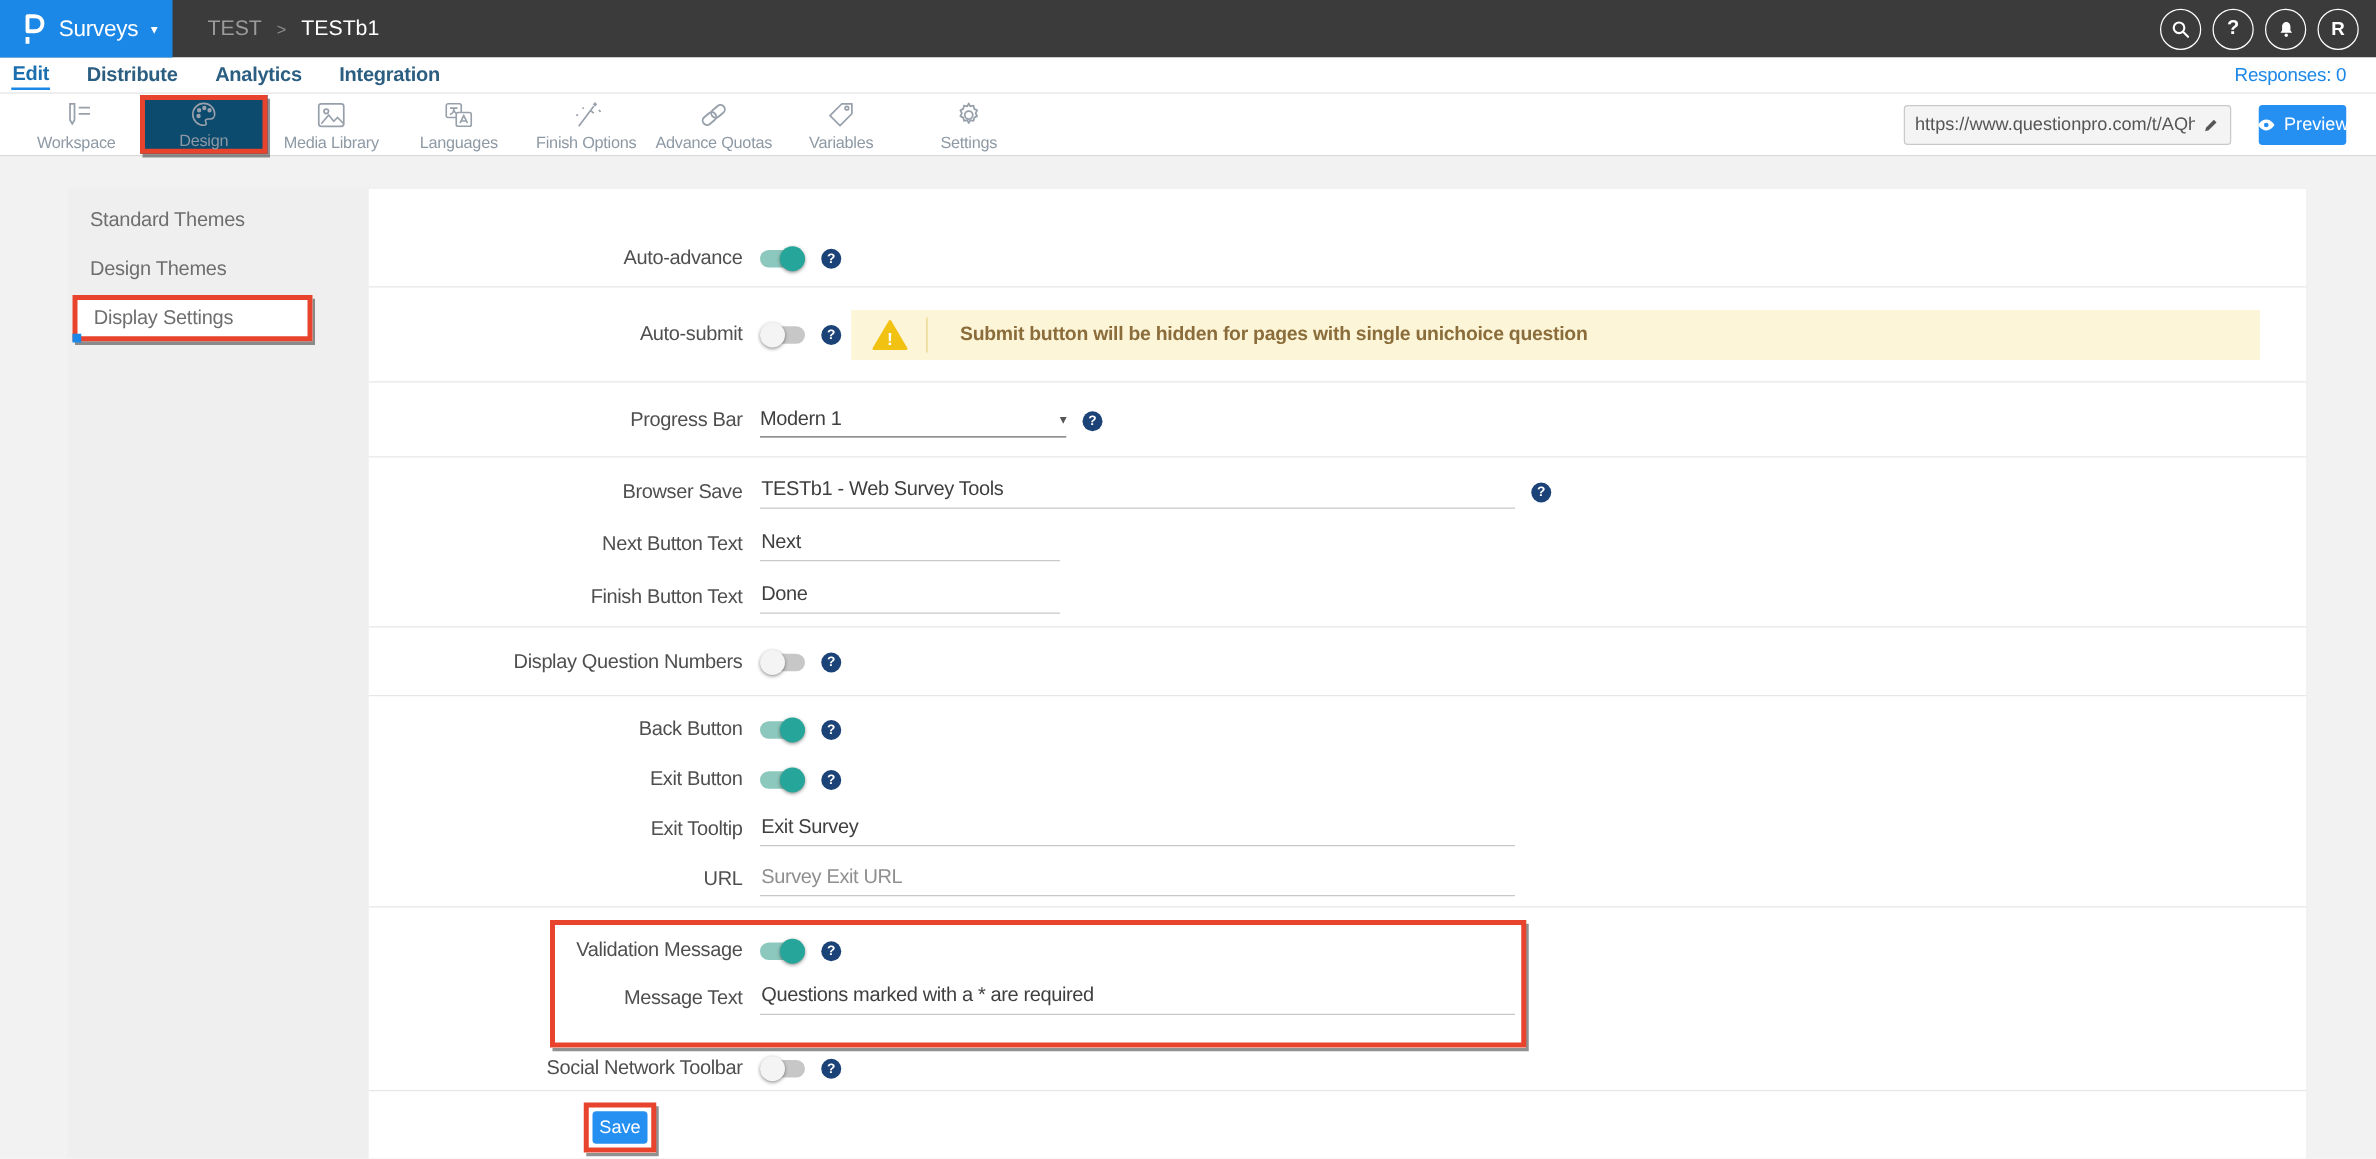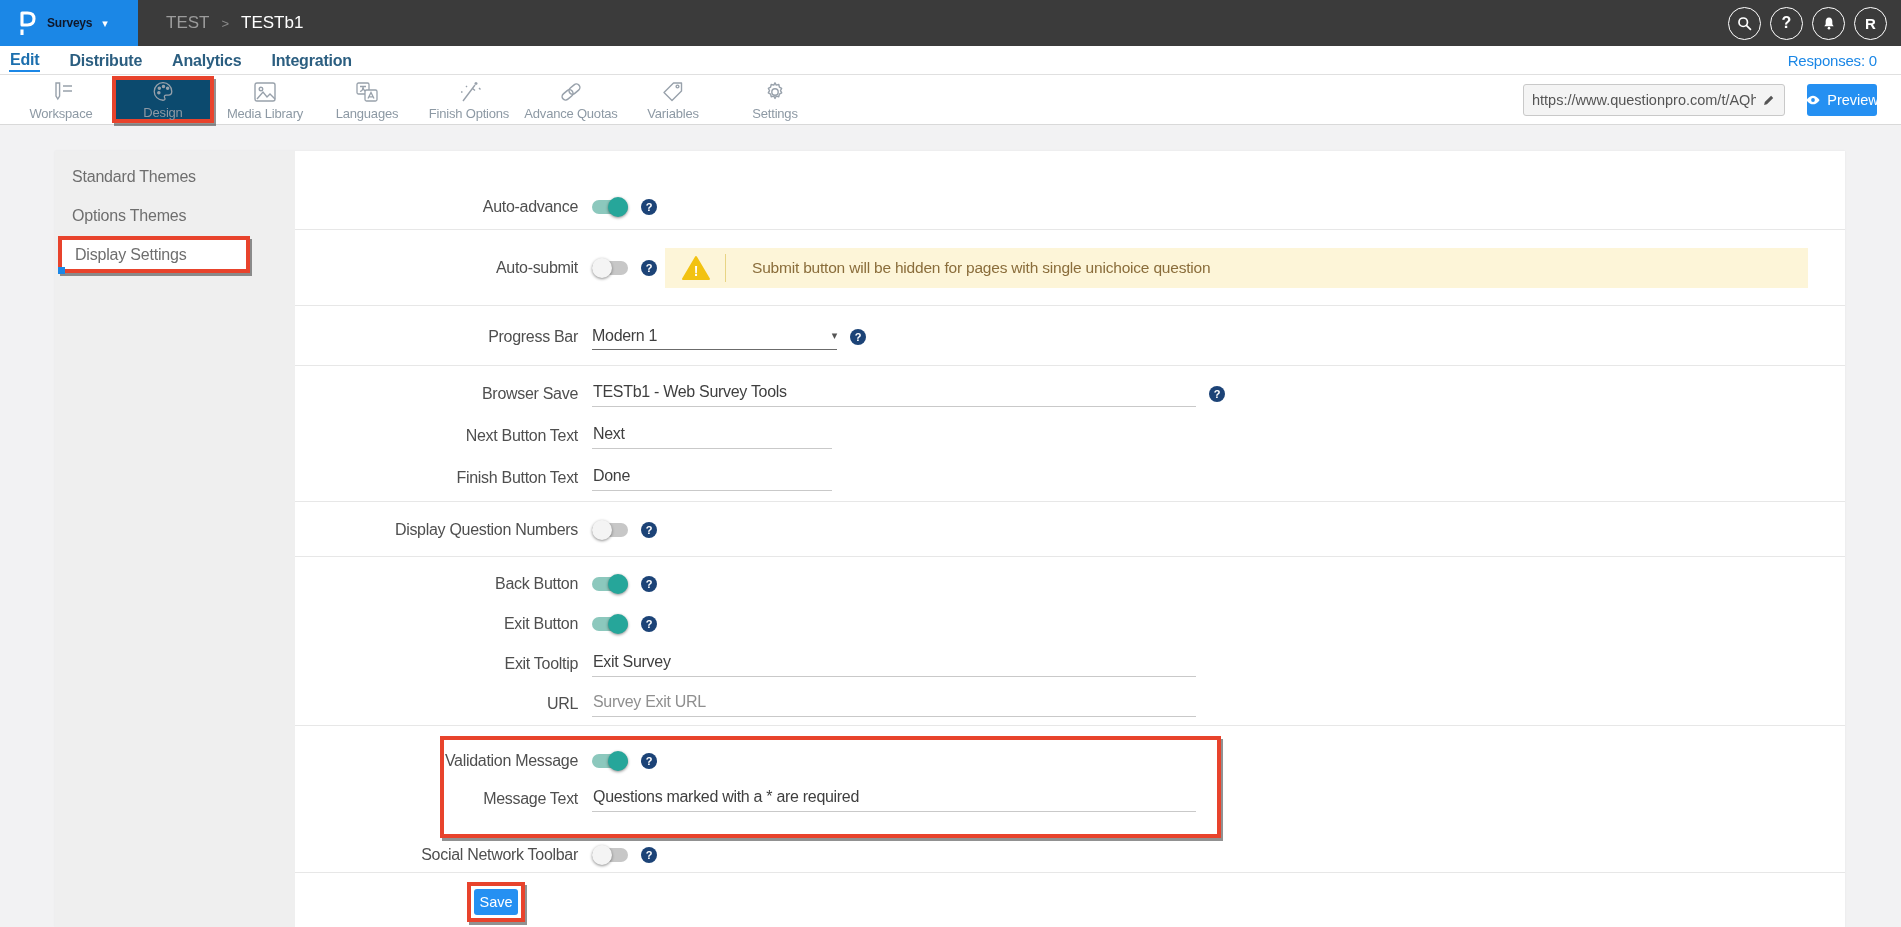--- a/index.html
+++ b/index.html
@@ -4,21 +4,21 @@
 <style>
   * { margin:0; padding:0; box-sizing:border-box; }
   html,body { width:1901px; height:927px; overflow:hidden;
     font-family:"Liberation Sans", sans-serif; background:#f2f2f3; }
 
   
   .header { height:46px; display:flex; background:#3b3b3b; }
   .logo-block { width:138px; background:#1b87e6; display:flex; align-items:center;
     padding-left:14px; gap:9px; cursor:pointer; }
   .logo-mark { width:24px; height:30px; position:relative; }
-  .product-name { color:#0f172a; font-size:12px; font-weight:bold; letter-spacing:-.2px; }
+  .product-name { color:#ffffff; font-size:18px; font-weight:normal; letter-spacing:-.2px; }
   .caret { color:#fff; font-size:11px; margin-left:1px; }
   .breadcrumb { display:flex; align-items:center; gap:12px; padding-left:28px; font-size:17px; }
   .crumb-parent { color:#9b9b9b; }
   .crumb-sep { color:#8a8a8a; font-size:13px; }
   .crumb-current { color:#fff; }
   .header-right { margin-left:auto; display:flex; align-items:center; gap:9px; padding-right:14px; }
   .hicon { width:33px; height:33px; border:1.5px solid #fff; border-radius:50%;
     display:flex; align-items:center; justify-content:center; color:#fff; cursor:pointer; }
   .hicon svg { display:block; }
   .avatar-txt { font-size:15px; font-weight:bold; }
@@ -55,21 +55,21 @@
   .panel { background:#fff; height:776px; display:flex; box-shadow:0 0 2px rgba(0,0,0,.06); }
   .sidebar { width:240px; background:#efefef; padding-top:6px; position:relative; }
   .side-item { height:39px; display:flex; align-items:center; padding-left:17px;
     font-size:16px; color:#6e6e6e; letter-spacing:-.2px; cursor:pointer; }
   .side-item.selected { background:#fff; border:4px solid #e8432c; width:192px; height:37px;
     margin:1px 0 1px 3px; padding-left:13px; box-shadow:2px 3px 0 rgba(55,55,55,.55); color:#6e6e6e; }
   .side-blue-dot { position:absolute; left:3px; top:116px; width:7px; height:7px; background:#1b87e6; }
 
   .main { flex:1; padding:0; }
   .sec { border-bottom:1px solid #e7e7e7; }
-  .row { display:flex; align-items:center; height:38px; }
+  .row { display:flex; align-items:center; height:38px;margin-left:16px; }
   .rlabel { width:283px; text-align:right; font-size:16px; color:#4f4f4f; letter-spacing:-.3px; flex:none; }
   .ctrl { margin-left:14px; display:flex; align-items:center; }
 
   
   .toggle { width:36px; height:14px; border-radius:8px; background:#c7c7c7; position:relative;
     cursor:pointer; flex:none; }
   .toggle::after { content:""; width:20px; height:20px; border-radius:50%; background:#f4f4f4;
     position:absolute; top:-3px; left:0; box-shadow:0 1px 3px rgba(0,0,0,.45); }
   .toggle.on { background:#8cc8bd; }
   .toggle.on::after { left:16px; background:#26a69a; }
@@ -88,21 +88,21 @@
   .select { width:245px; border-bottom:1.5px solid #6b6b6b; height:26px; display:flex;
     align-items:center; justify-content:space-between; font-size:16px; color:#3f3f3f;
     letter-spacing:-.3px; cursor:pointer; padding-bottom:2px; }
   .select .sel-caret { color:#555; font-size:11px; }
 
   
   .warnbox { flex:1; margin-left:8px; margin-right:37px; height:40px; background:#fdf5d8;
     display:flex; align-items:center; }
   .warn-ic { padding:0 14px 0 16px; border-right:1px solid #e8d484; height:28px;
     display:flex; align-items:center; }
-  .warn-txt { padding-left:26px; font-size:15.5px; font-weight:normal; color:#8a6d3b; letter-spacing:-.2px; }
+  .warn-txt { padding-left:26px; font-size:15.5px; font-weight:bold; color:#8a6d3b; letter-spacing:-.2px; }
 
   
   .secA { height:79px; padding-top:37px; }
   .secB { height:76px; padding-top:18px; }
   .secB .row { height:40px; }
   .secC { height:60px; padding-top:11px; }
   .secC .row { height:40px; }
   .secD { height:136px; padding-top:8px; }
   .secD .row { height:40px; }
   .secD .row + .row { margin-top:2px; }
@@ -270,21 +270,21 @@
       <span>Preview</span>
     </button>
   </div>
 </div>
 
 <div class="content">
   <div class="panel">
 
     <div class="sidebar">
       <div class="side-item">Standard Themes</div>
-      <div class="side-item">Options Themes</div>
+      <div class="side-item">Design Themes</div>
       <div class="side-item selected">Display Settings</div>
       <span class="side-blue-dot"></span>
     </div>
 
     <div class="main">
 
       <div class="sec secA">
         <div class="row">
           <span class="rlabel">Auto-advance</span>
           <span class="ctrl">

